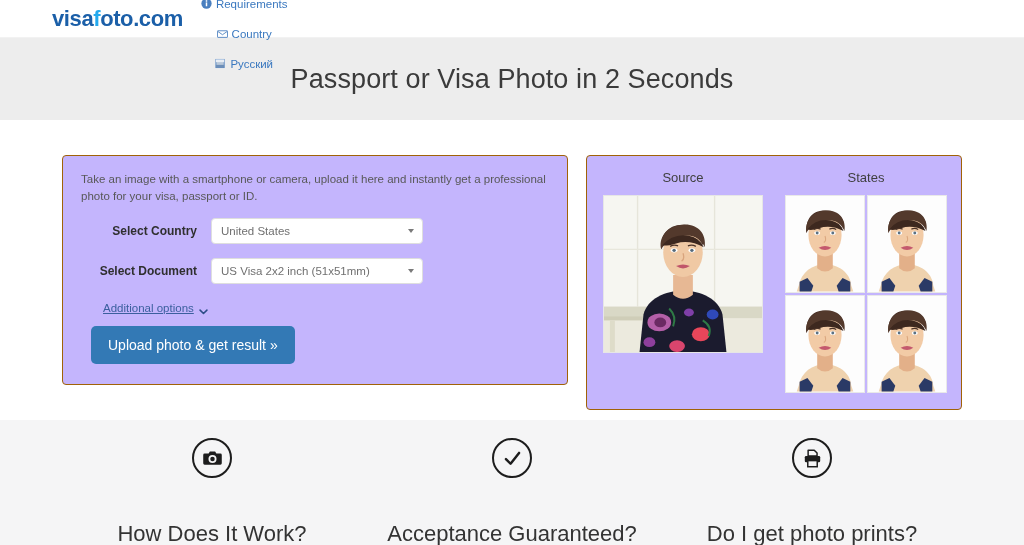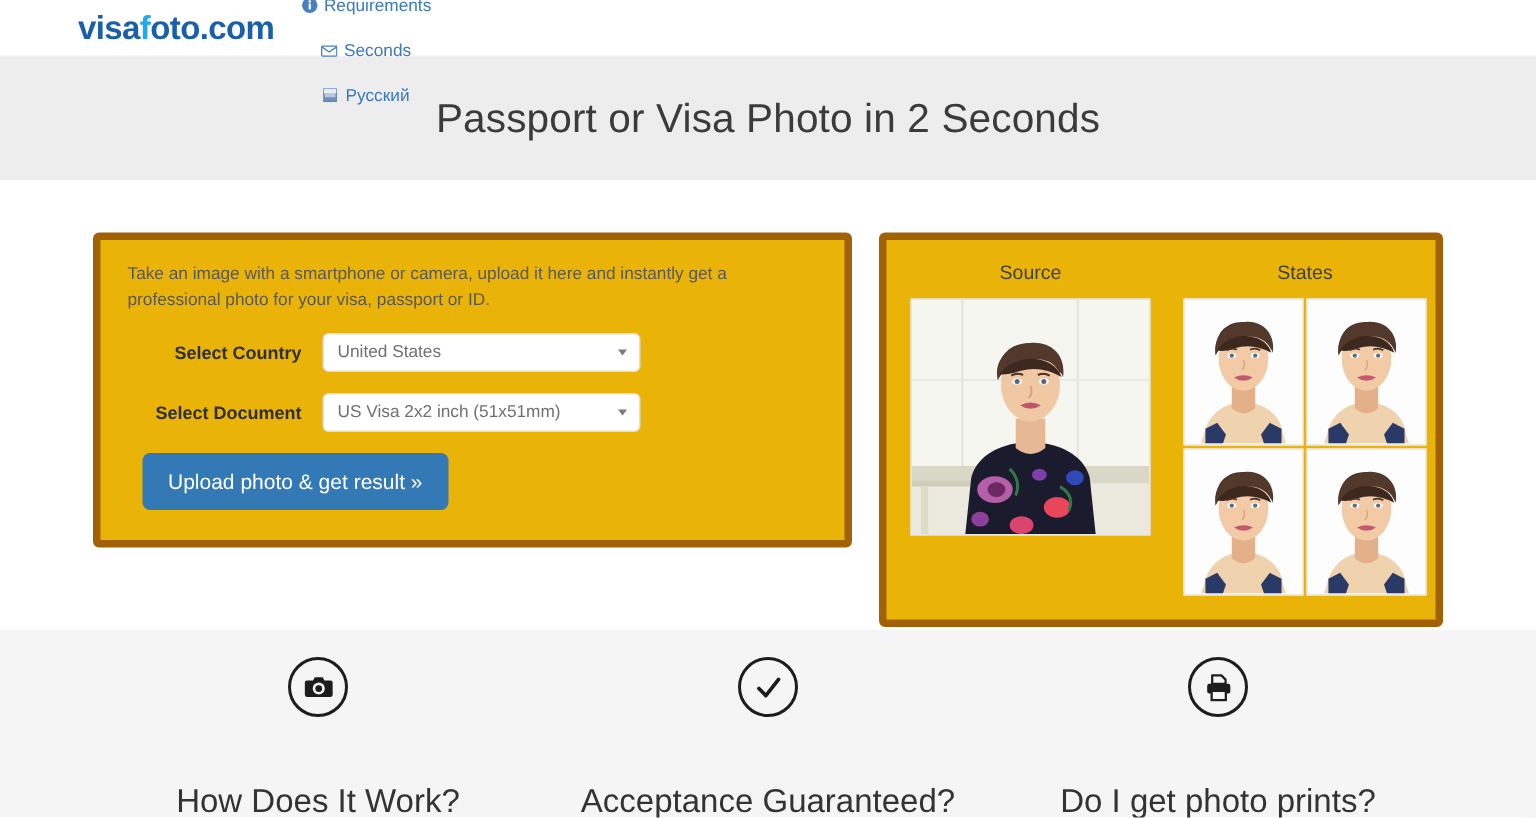--- a/index.html
+++ b/index.html
@@ -78,23 +78,23 @@
   }
   .row {
     width: 900px;
     margin: 0 auto;
     display: flex;
     align-items: flex-start;
     gap: 18px;
   }
 
   .card {
-    border: 5px solid #a16207;
+    border: 1px solid #a16207;
     border-radius: 4px;
-    background: #eab308;
+    background: #c4b5fd;
   }
   .form-card {
     width: 506px;
     padding: 15px 18px 20px 18px;
     min-height: 210px;
   }
   .intro {
     font-size: 11.5px;
     color: #585858;
     line-height: 1.45;
@@ -276,21 +276,21 @@
       <span>Requirements</span>
     </a>
 
     <a class="nav-item">
       <span class="ico">
         <svg viewBox="0 0 14 11" width="12" height="10">
           <rect x="0.6" y="1.4" width="12.8" height="8.4" rx="0.6" fill="none" stroke="currentColor" stroke-width="1.1"></rect>
           <path d="M1 2.2 L7 6.4 L13 2.2" fill="none" stroke="currentColor" stroke-width="1.1"></path>
         </svg>
       </span>
-      <span>Seconds</span>
+      <span>Country</span>
     </a>
 
     <a class="nav-item">
       <span class="ico">
         <svg viewBox="0 0 12 12" width="11" height="11">
           <rect x="1" y="1.5" width="9" height="9" fill="#b9c8da" stroke="#4a7fbf" stroke-width="0.9"></rect>
           <rect x="1" y="1.5" width="9" height="3" fill="#e9eef5"></rect>
           <rect x="1" y="7.5" width="9" height="3" fill="#6e8fb8"></rect>
         </svg>
       </span>
@@ -319,20 +319,30 @@
       </div>
 
       <div class="form-row">
         <div class="form-label">Select Document</div>
         <div class="select">
           <span>US Visa 2x2 inch (51x51mm)</span>
           <span class="caret"></span>
         </div>
       </div>
 
+      <div class="addopt-wrap">
+        <a class="addopt">
+            <span>Additional options</span>
+            <span class="chev">
+            <svg viewBox="0 0 10 7" width="9" height="6">
+              <path d="M1 1.3 L5 5.3 L9 1.3" fill="none" stroke="#2c4d87" stroke-width="1.8" stroke-linecap="round" stroke-linejoin="round"></path>
+            </svg>
+          </span>
+          </a>
+      </div>
 
       <div class="btn-wrap">
         <button class="btn-upload">Upload photo &amp; get result »</button>
       </div>
     </div>
 
     <div class="card preview-card">
       <div class="preview-cols">
 
         <div class="pcol src">

